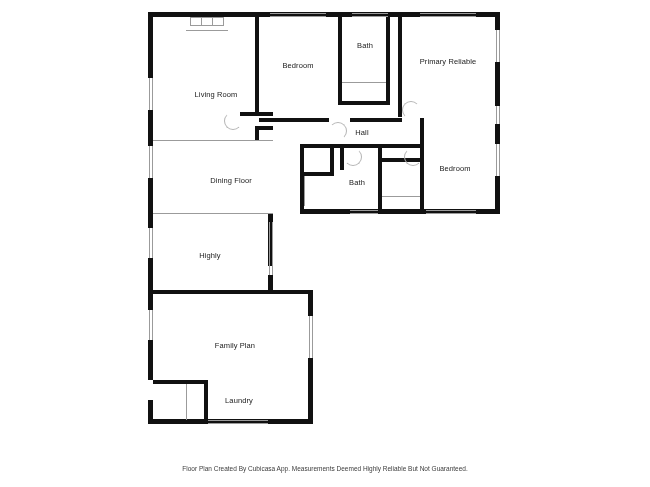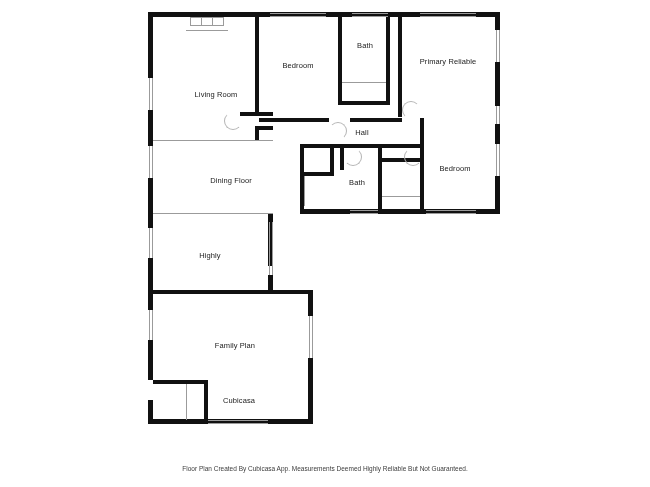--- a/index.html
+++ b/index.html
@@ -178,17 +178,17 @@
   <div class="room-label" style="left:216px; top:82px;margin-top:12px;">Living Room</div>
   <div class="room-label" style="left:298px; top:65px;">Bedroom</div>
   <div class="room-label" style="left:365px; top:45px;">Bath</div>
   <div class="room-label" style="left:448px; top:61px;">Primary Reliable</div>
   <div class="room-label" style="left:346px; top:132px;padding-left:32px;">Hall</div>
   <div class="room-label" style="left:231px; top:180px;">Dining Floor</div>
   <div class="room-label" style="left:357px; top:182px;">Bath</div>
   <div class="room-label" style="left:455px; top:168px;">Bedroom</div>
   <div class="room-label" style="left:210px; top:255px;">Highly</div>
   <div class="room-label" style="left:235px; top:345px;">Family Plan</div>
-  <div class="room-label" style="left:239px; top:400px;">Cubicasa</div>
+  <div class="room-label" style="left:239px; top:400px;">Laundry</div>
 
 </div>
 
 <div class="footer" style="top:465px;">Floor Plan Created By Cubicasa App. Measurements Deemed Highly Reliable But Not Guaranteed.</div>
 
 </body></html>

